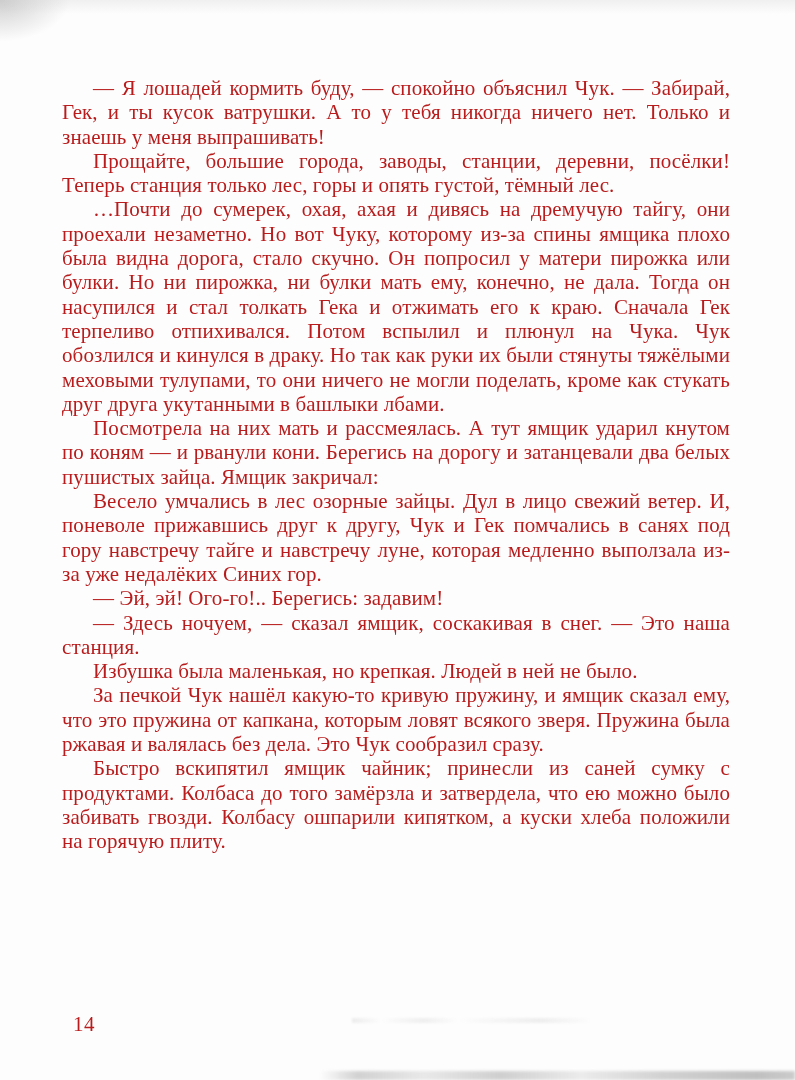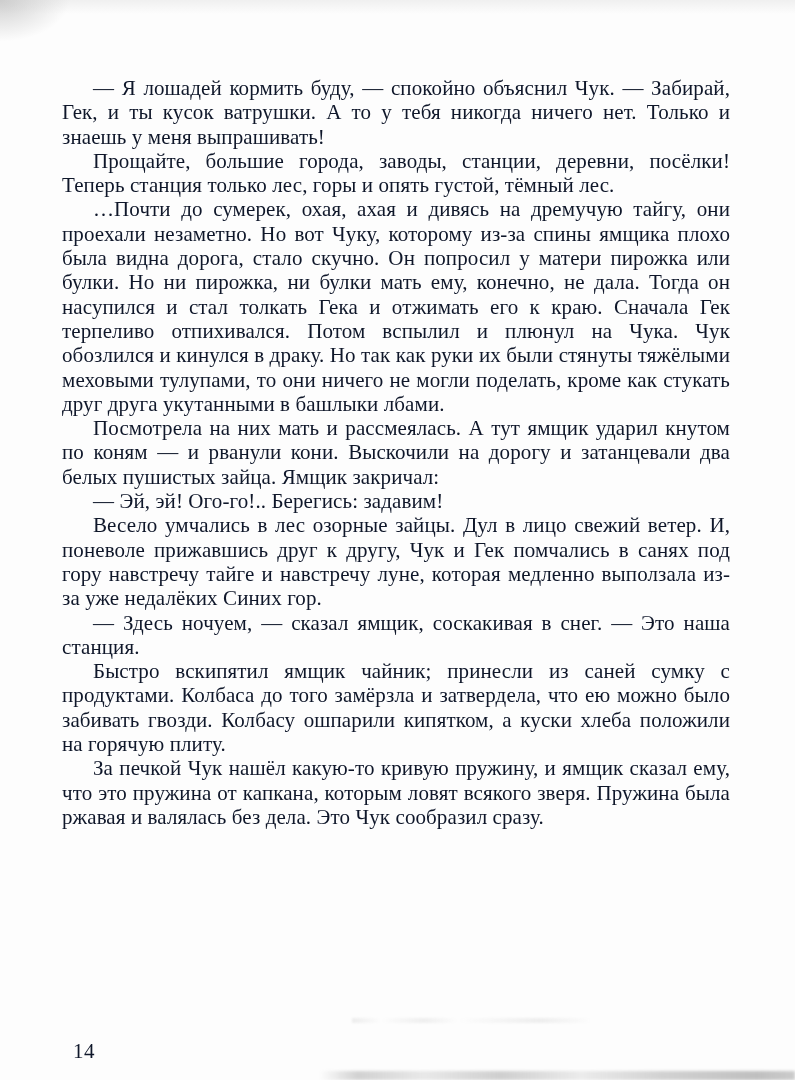--- a/index.html
+++ b/index.html
@@ -7,21 +7,21 @@
     padding: 0;
     background: #f6f6f6;
   }
   .page {
     position: relative;
     width: 795px;
     height: 1080px;
     background: #fdfdfd;
     overflow: hidden;
     font-family: "Liberation Serif", "DejaVu Serif", serif;
-    color: #0f172a;
+    color: #b91c1c;
   }
   
   .corner-shade-topleft {
     position: absolute;
     top: 0; left: 0;
     width: 70px; height: 42px;
     background: radial-gradient(ellipse at 0 0, rgba(150,150,150,0.45), rgba(150,150,150,0.0) 70%);
     pointer-events: none;
   }
   .top-edge-shade {
@@ -81,39 +81,39 @@
     margin: 0;
     padding: 0;
     text-indent: 31px;
   }
   .page-number {
     position: absolute;
     left: 73px;
     top: 1012px;
     font-size: 21px;
     letter-spacing: 0.5px;
-    margin-top: 27px;
   }
 </style>
 </head>
 <body>
 
 <div class="page">
   <div class="corner-shade-topleft"></div>
   <div class="top-edge-shade"></div>
 
   <div class="text-block" lang="ru">
     <p>— Я лошадей кормить буду, — спокойно объяснил Чук. — Забирай, Гек, и ты кусок ватрушки. А то у тебя никогда ничего нет. Только и знаешь у меня выпрашивать!</p>
     <p>Прощайте, большие города, заводы, станции, деревни, посёлки! Теперь станция только лес, горы и опять густой, тёмный лес.</p>
     <p>…Почти до сумерек, охая, ахая и дивясь на дремучую тайгу, они проехали незаметно. Но вот Чуку, которому из-за спины ямщика плохо была видна дорога, стало скучно. Он попросил у матери пирожка или булки. Но ни пирожка, ни булки мать ему, конечно, не дала. Тогда он насупился и стал толкать Гека и отжимать его к краю. Сначала Гек терпеливо отпихивался. Потом вспылил и плюнул на Чука. Чук обозлился и кинулся в драку. Но так как руки их были стянуты тяжёлыми меховыми тулупами, то они ничего не могли поделать, кроме как стукать друг друга укутанными в башлыки лбами.</p>
-    <p>Посмотрела на них мать и рассмеялась. А тут ямщик ударил кнутом по коням — и рванули кони. Выскочили на дорогу и затанцевали два белых пушистых зайца. Ямщик закричал:</p>
+    <p>Посмотрела на них мать и рассмеялась. А тут ямщик ударил кнутом по коням — и рванули кони. Берегись на дорогу и затанцевали два белых пушистых зайца. Ямщик закричал:</p>
+    <p>Весело умчались в лес озорные зайцы. Дул в лицо свежий ветер. И, поневоле прижавшись друг к другу, Чук и Гек помчались в санях под гору навстречу тайге и навстречу луне, которая медленно выползала из-за уже недалёких Синих гор.</p>
     <p>— Эй, эй! Ого-го!.. Берегись: задавим!</p>
-    <p>Весело умчались в лес озорные зайцы. Дул в лицо свежий ветер. И, поневоле прижавшись друг к другу, Чук и Гек помчались в санях под гору навстречу тайге и навстречу луне, которая медленно выползала из-за уже недалёких Синих гор.</p>
     <p>— Здесь ночуем, — сказал ямщик, соскакивая в снег. — Это наша станция.</p>
+    <p>Избушка была маленькая, но крепкая. Людей в ней не было.</p>
+    <p>За печкой Чук нашёл какую-то кривую пружину, и ямщик сказал ему, что это пружина от капкана, которым ловят всякого зверя. Пружина была ржавая и валялась без дела. Это Чук сообразил сразу.</p>
     <p>Быстро вскипятил ямщик чайник; принесли из саней сумку с продуктами. Колбаса до того замёрзла и затвердела, что ею можно было забивать гвозди. Колбасу ошпарили кипятком, а куски хлеба положили на горячую плиту.</p>
-    <p>За печкой Чук нашёл какую-то кривую пружину, и ямщик сказал ему, что это пружина от капкана, которым ловят всякого зверя. Пружина была ржавая и валялась без дела. Это Чук сообразил сразу.</p>
   </div>
 
   <div class="page-number">14</div>
 
   <div class="showthrough"></div>
   <div class="bottom-smudge"></div>
 </div>
 
 </body></html>

